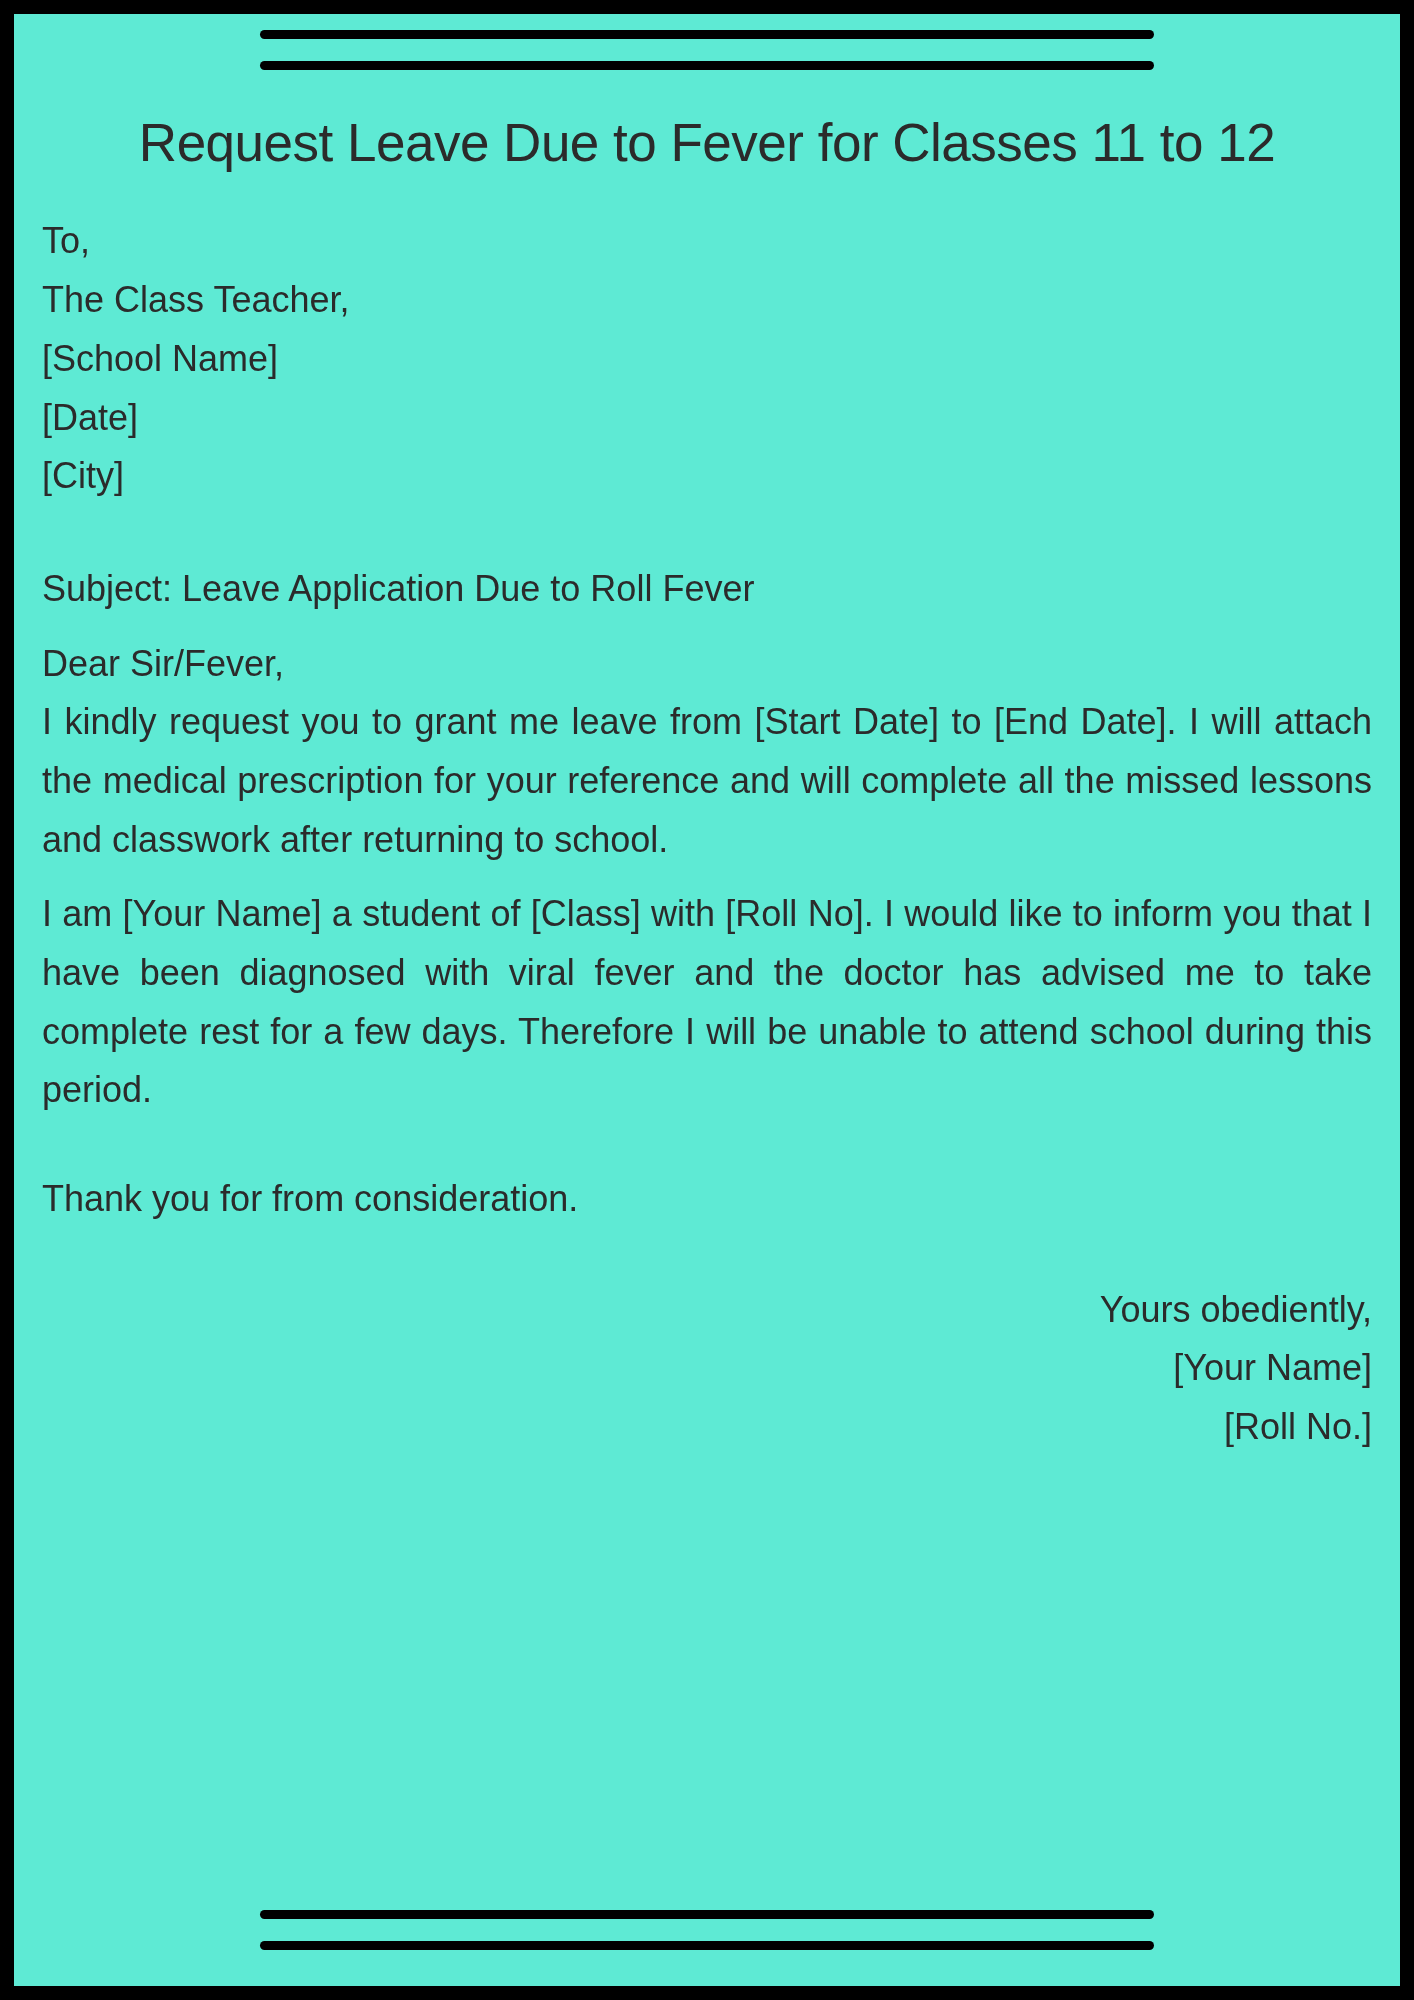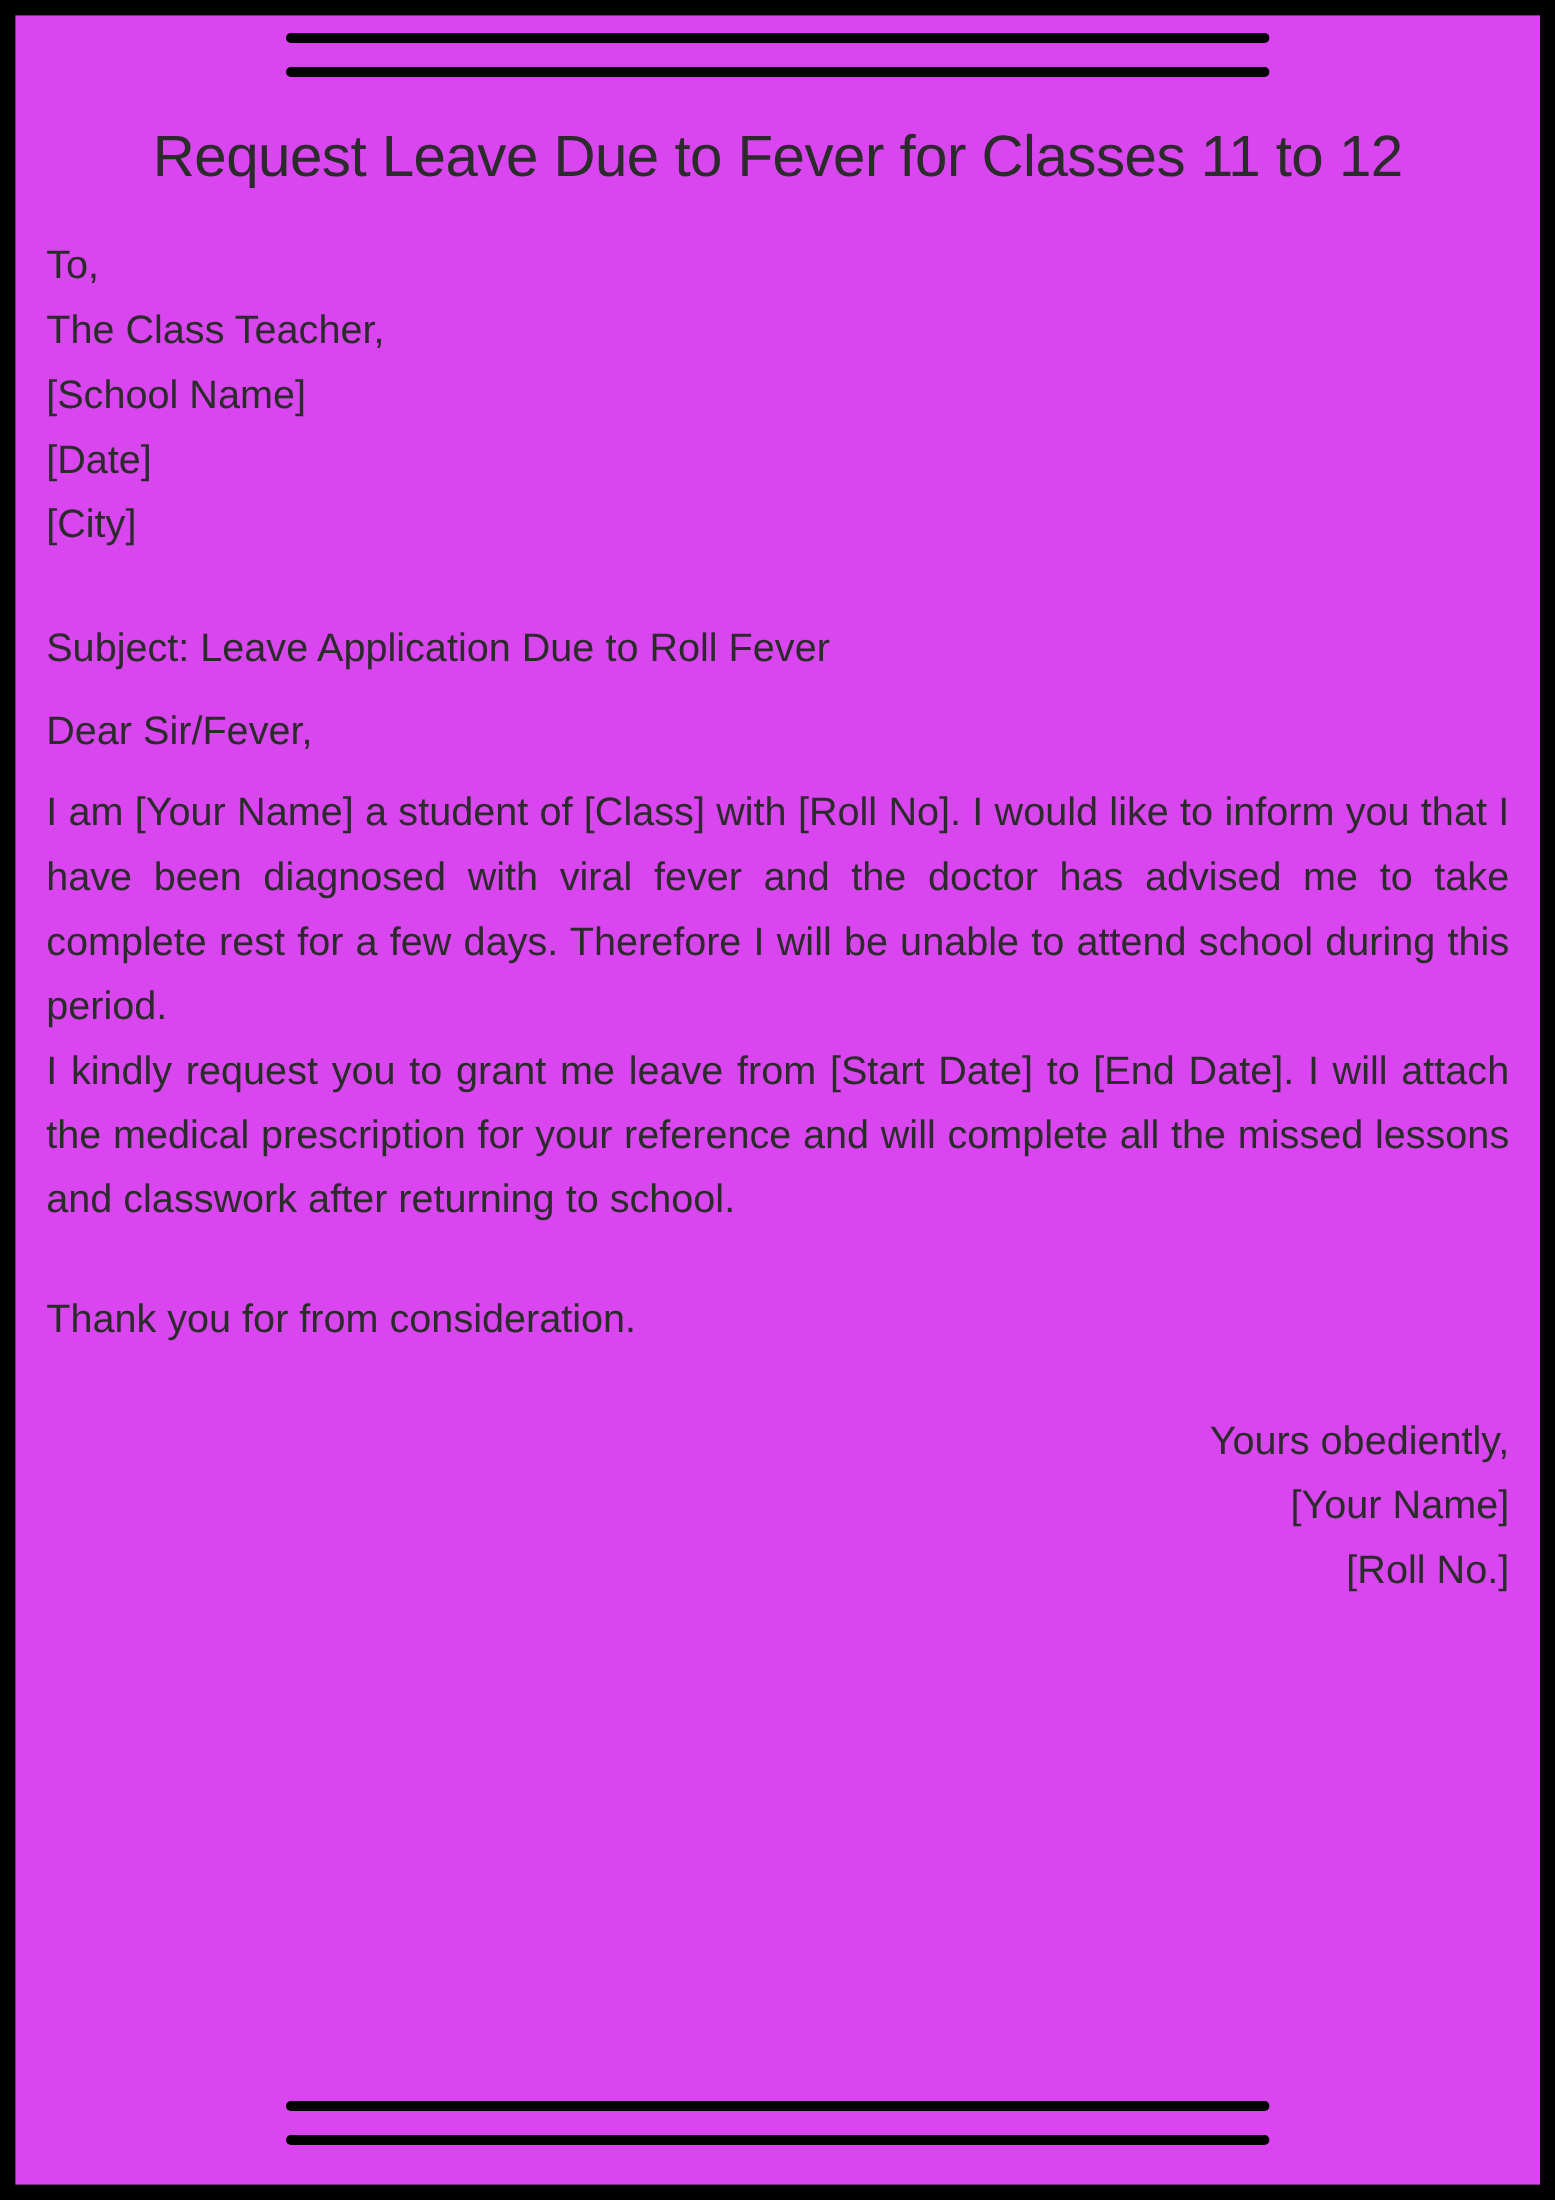--- a/index.html
+++ b/index.html
@@ -6,21 +6,21 @@
     margin: 0;
     padding: 0;
     background: #ffffff;
   }
 
   .page {
     position: relative;
     width: 1414px;
     height: 2000px;
     box-sizing: border-box;
-    background: #d946ef;
+    background: #5eead4;
     border: 14px solid #000000;
     font-family: "Liberation Sans", "DejaVu Sans", sans-serif;
     color: #2b2b2b;
     overflow: hidden;
   }
 
   .inner {
     position: relative;
     width: 100%;
     height: 100%;
@@ -141,23 +141,23 @@
       <span class="addr-line">[Date]</span>
 
       <span class="addr-line">[City]</span>
 
       <span class="gap"></span>
 
       <span class="subject">Subject: Leave Application Due to Roll Fever</span>
 
       <span class="salutation">Dear Sir/Fever,</span>
 
+      <span class="para tight">I kindly request you to grant me leave from [Start Date] to [End Date]. I will attach the medical prescription for your reference and will complete all the missed lessons and classwork after returning to school.</span>
+
       <span class="para">I am [Your Name] a student of [Class] with [Roll No]. I would like to inform you that I have been diagnosed with viral fever and the doctor has advised me to take complete rest for a few days. Therefore I will be unable to attend school during this period.</span>
-
-      <span class="para tight">I kindly request you to grant me leave from [Start Date] to [End Date]. I will attach the medical prescription for your reference and will complete all the missed lessons and classwork after returning to school.</span>
 
       <span class="thanks">Thank you for from consideration.</span>
 
       <div class="signoff">
         <span class="signoff-line">Yours obediently,</span>
         <span class="signoff-line">[Your Name]</span>
         <span class="signoff-line">[Roll No.]</span>
       </div>
 
     </div>

